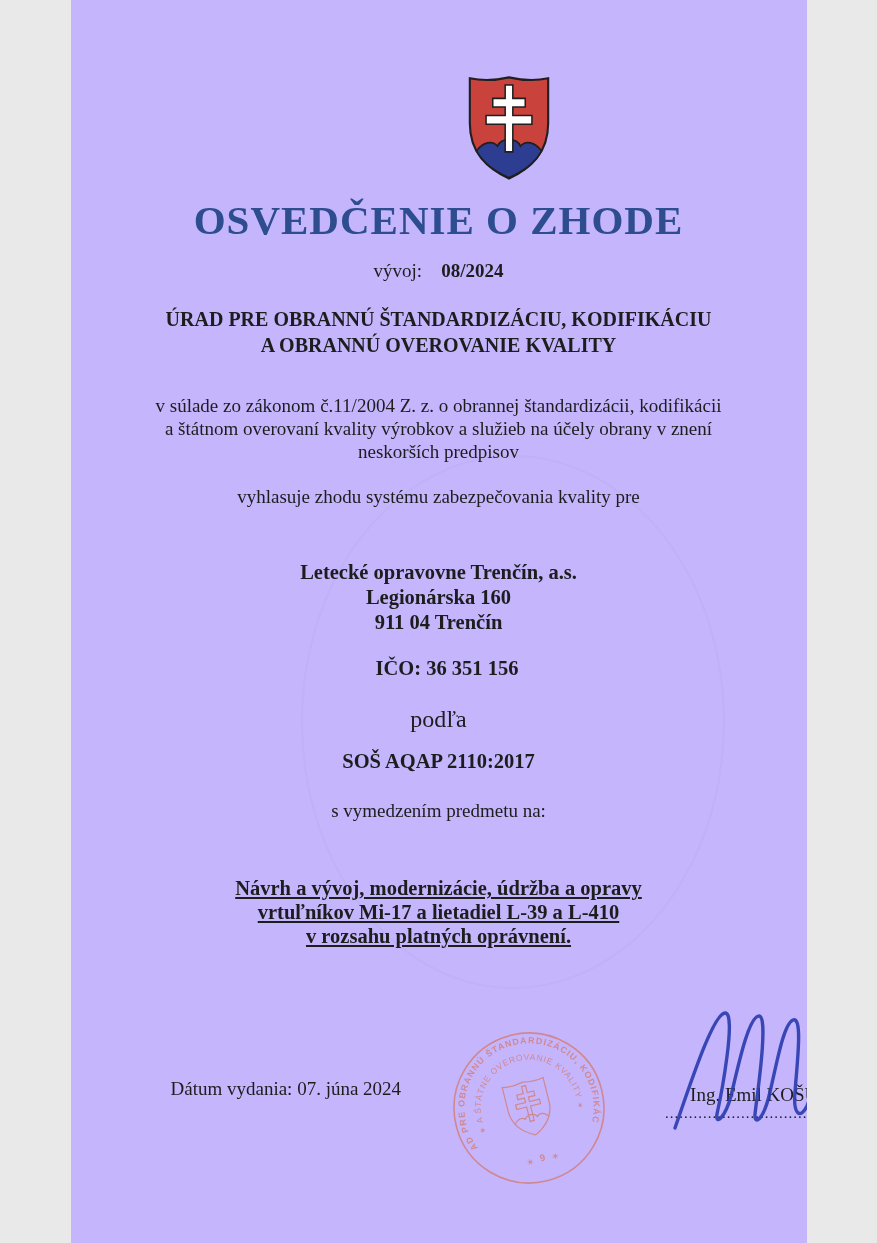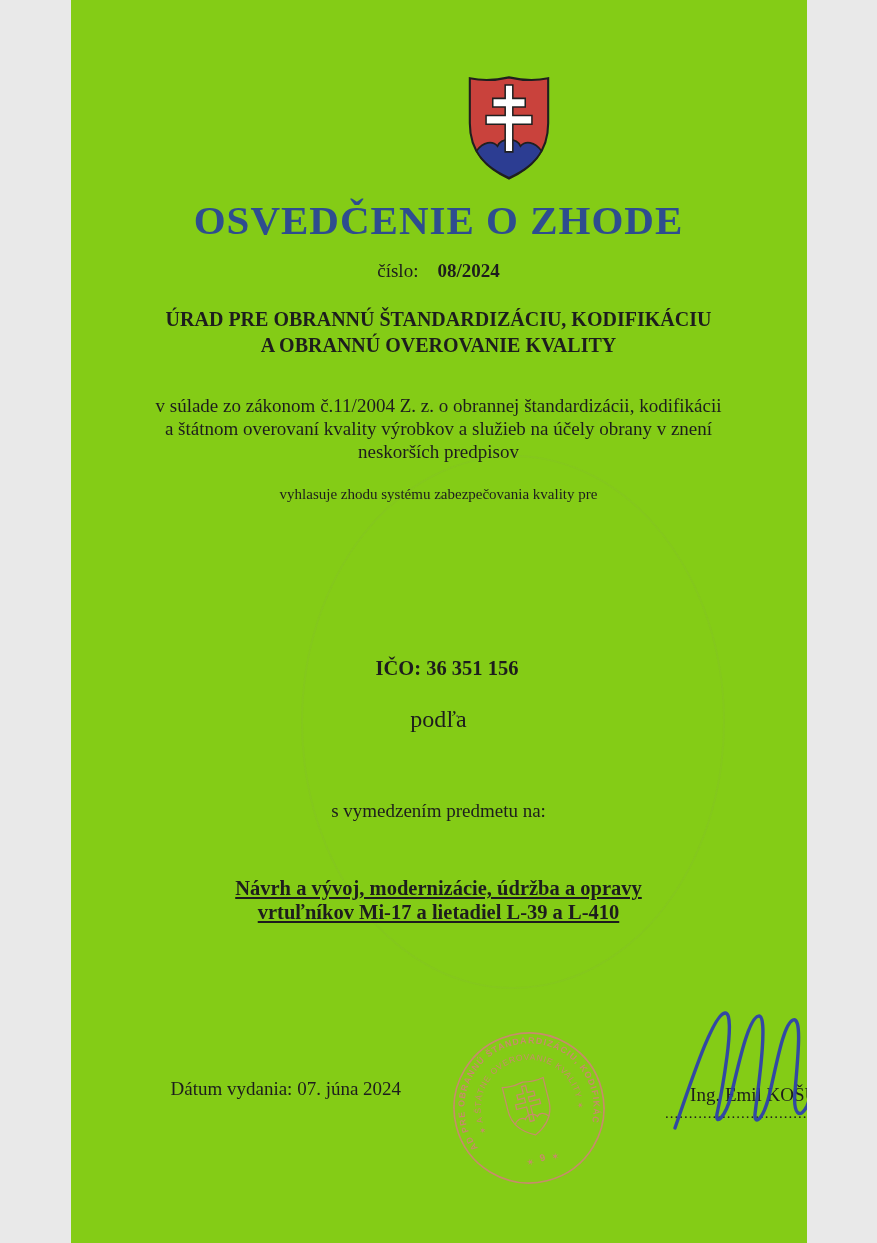--- a/index.html
+++ b/index.html
@@ -1,35 +1,35 @@
 <!DOCTYPE html>
 <html><head>
 <meta charset="utf-8">
 <style>
   html,body{margin:0;padding:0;background:#e9e9e9;}
   .page{
     position:relative;
     width:736px;height:1243px;
     margin:0 auto;
-    background:#84cc16;
+    background:#c4b5fd;
     font-family:"Liberation Serif","DejaVu Serif",serif;
     color:#1d1d1d;
     overflow:hidden;
   }
   .center{position:absolute;left:0;right:0;text-align:center;}
   .b{font-weight:bold;}
 
   .coat-wrap{position:absolute;left:395px;top:72px;width:86px;height:112px;}
 
   .doc-title{top:196px;font-size:41px;font-weight:bold;color:#2e4d8f;letter-spacing:1px;}
   .number-line{top:260px;font-size:19px;}
   .number-line .val{margin-left:19px;}
   .authority{top:306px;font-size:20px;font-weight:bold;line-height:26px;}
   .legal{top:394px;font-size:19px;line-height:23px;}
-  .declaration{top:486px;font-size:15px;}
+  .declaration{top:486px;font-size:19px;}
   .company{top:560px;font-size:20.5px;font-weight:bold;line-height:25px;}
   .ico{top:657px;font-size:20.5px;font-weight:bold;margin-left:17px;}
   .according{top:706px;font-size:24px;}
   .standard{top:750px;font-size:20.5px;font-weight:bold;}
   .scope-intro{top:800px;font-size:19px;}
   .scope{top:876px;font-size:20.5px;font-weight:bold;line-height:24px;text-decoration:underline;}
   .validity{top:1000px;font-size:18.5px;}
   .issue-date{position:absolute;left:100px;top:1078px;font-size:19px;}
 
   .artifact-dot{position:absolute;left:384px;top:708px;font-size:16px;color:#555;}
@@ -70,49 +70,56 @@
     <svg viewBox="0 0 90 114" width="86" height="112">
       <path d="M4 5 C18 8 32 7 45 4 C58 7 72 8 86 5 L86 52 C86 83 68 99 45 110 C22 99 4 83 4 52 Z" fill="#c9423c" stroke="#1f1f1f" stroke-width="2.2"></path>
       <path d="M11 81 C18 71 28 70 33 76 C37 67 53 67 57 76 C62 70 72 71 79 81 C72 94 59 103 45 109 C31 103 18 94 11 81 Z" fill="#2c3d92" stroke="#1f1f1f" stroke-width="1.8"></path>
       <path d="M41 12 L49 12 L49 26 L62 26 L62 35 L49 35 L49 44 L69 44 L69 53 L49 53 L49 82 L41 82 L41 53 L21 53 L21 44 L41 44 L41 35 L28 35 L28 26 L41 26 Z" fill="#ffffff" stroke="#1f1f1f" stroke-width="1.6"></path>
     </svg>
   </div>
 
   <div class="center doc-title">OSVEDČENIE O ZHODE</div>
 
   <div class="center number-line">
-    <span>číslo:</span><span class="b val">08/2024</span>
+    <span>vývoj:</span><span class="b val">08/2024</span>
   </div>
 
   <div class="center authority">
     <span style="display:block">ÚRAD PRE OBRANNÚ ŠTANDARDIZÁCIU, KODIFIKÁCIU</span>
     <span style="display:block">A OBRANNÚ OVEROVANIE KVALITY</span>
   </div>
 
   <div class="center legal">
     <span style="display:block">v súlade zo zákonom č.11/2004 Z. z. o obrannej štandardizácii, kodifikácii</span>
     <span style="display:block">a štátnom overovaní kvality výrobkov a služieb na účely obrany v znení</span>
     <span style="display:block">neskorších predpisov</span>
   </div>
 
   <div class="center declaration">vyhlasuje zhodu systému zabezpečovania kvality pre</div>
 
+  <div class="center company">
+    <span style="display:block">Letecké opravovne Trenčín, a.s.</span>
+    <span style="display:block">Legionárska 160</span>
+    <span style="display:block">911 04 Trenčín</span>
+  </div>
 
   <div class="center ico">IČO: 36 351 156</div>
 
   <div class="artifact-dot">·</div>
 
   <div class="center according">podľa</div>
 
+  <div class="center standard">SOŠ AQAP 2110:2017</div>
 
   <div class="center scope-intro">s vymedzením predmetu na:</div>
 
   <div class="center scope">
     <span style="display:block">Návrh a vývoj, modernizácie, údržba a opravy</span>
     <span style="display:block">vrtuľníkov Mi-17 a lietadiel L-39 a L-410</span>
+    <span style="display:block">v rozsahu platných oprávnení.</span>
   </div>
 
 
   <div class="issue-date">Dátum vydania: 07. júna 2024</div>
 
   <div class="stamp-wrap">
     <svg viewBox="0 0 152 152" width="156" height="156">
       <defs>
         <path id="arcOuter" d="M18.9 102.6 A 63 63 0 1 1 133.1 102.6" fill="none"></path>
         <path id="arcInner" d="M37.5 103 A 47 47 0 1 1 114.5 103" fill="none"></path>

